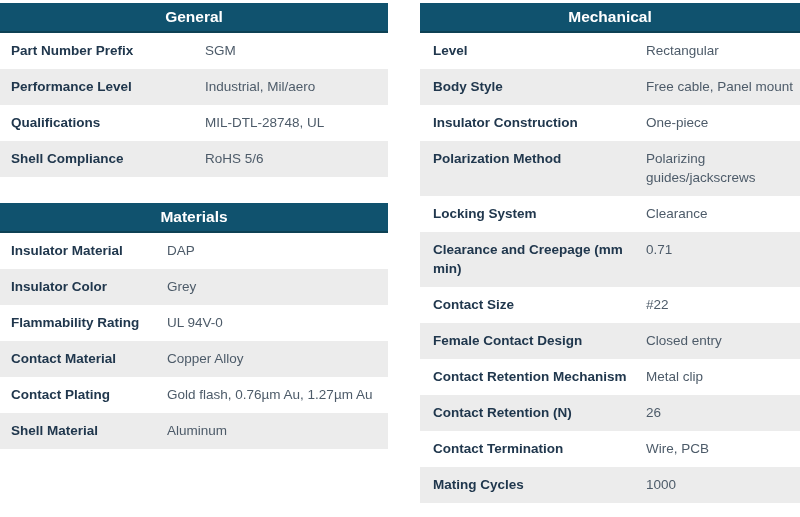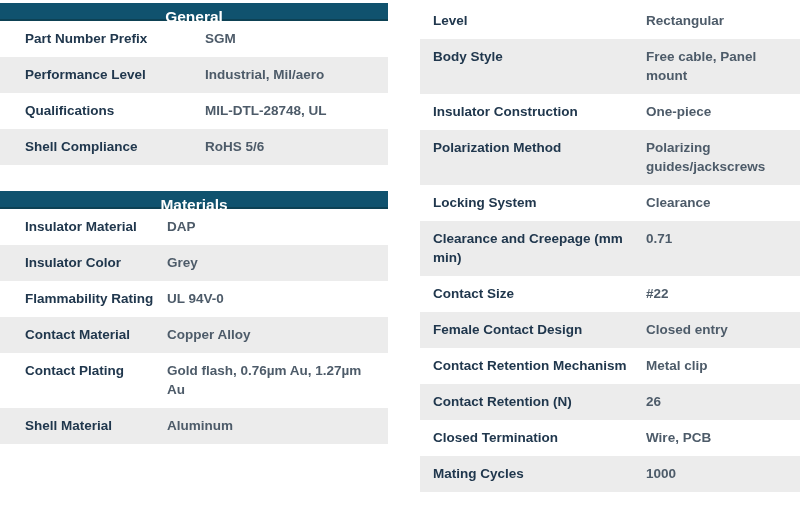--- a/index.html
+++ b/index.html
@@ -33,21 +33,21 @@
   }
   .col-right {
     position: absolute;
     left: 420px;
     top: 3px;
     width: 380px;
   }
   .spec-table { width: 100%; }
   .spec-table + .spec-table { margin-top: 26px; }
   .spec-header {
-    height: 18px;
+    height: 30px;
     line-height: 28px;
     background: var(--header-bg);
     border-bottom: 2px solid var(--header-border);
     color: var(--header-text);
     font-size: 15.5px;
     font-weight: 700;
     text-align: center;
   }
   table.spec-body {
     width: 100%;
@@ -59,25 +59,25 @@
   table.spec-body td {
     vertical-align: top;
     font-size: 13.5px;
     line-height: 19px;
     padding-top: 8px;
     padding-bottom: 9px;
   }
   td.label {
     font-weight: 700;
     color: var(--label-text);
-    padding-left: 25px;
+    padding-left: 11px;
     padding-right: 6px;
   }
   td.value {
-    font-weight: 700;
+    font-weight: 400;
     color: var(--value-text);
     padding-left: 0;
     padding-right: 6px;
     margin-top: 48px;
   }
   
   .tbl-general  td.label { width: 205px; }
   .tbl-materials td.label { width: 167px; }
   .tbl-materials td { padding-top: 7px; padding-bottom: 8px; }
   .tbl-mechanical td.label { width: 226px; padding-left: 13px; }
@@ -144,20 +144,21 @@
             </tr>
           </tbody>
       </table>
     </section>
 
   </div>
 
   <div class="col-right">
 
     <section class="spec-table tbl-mechanical">
+      <div class="spec-header">Mechanical</div>
       <table class="spec-body">
         <tbody>
             <tr>
               <td class="label">Level</td>
               <td class="value">Rectangular</td>
             </tr>
             <tr>
               <td class="label">Body Style</td>
               <td class="value">Free cable, Panel mount</td>
             </tr>
@@ -187,21 +188,21 @@
             </tr>
             <tr>
               <td class="label">Contact Retention Mechanism</td>
               <td class="value">Metal clip</td>
             </tr>
             <tr>
               <td class="label">Contact Retention (N)</td>
               <td class="value">26</td>
             </tr>
             <tr>
-              <td class="label">Closed Termination</td>
+              <td class="label">Contact Termination</td>
               <td class="value">Wire, PCB</td>
             </tr>
             <tr>
               <td class="label">Mating Cycles</td>
               <td class="value">1000</td>
             </tr>
           </tbody>
       </table>
     </section>
 

